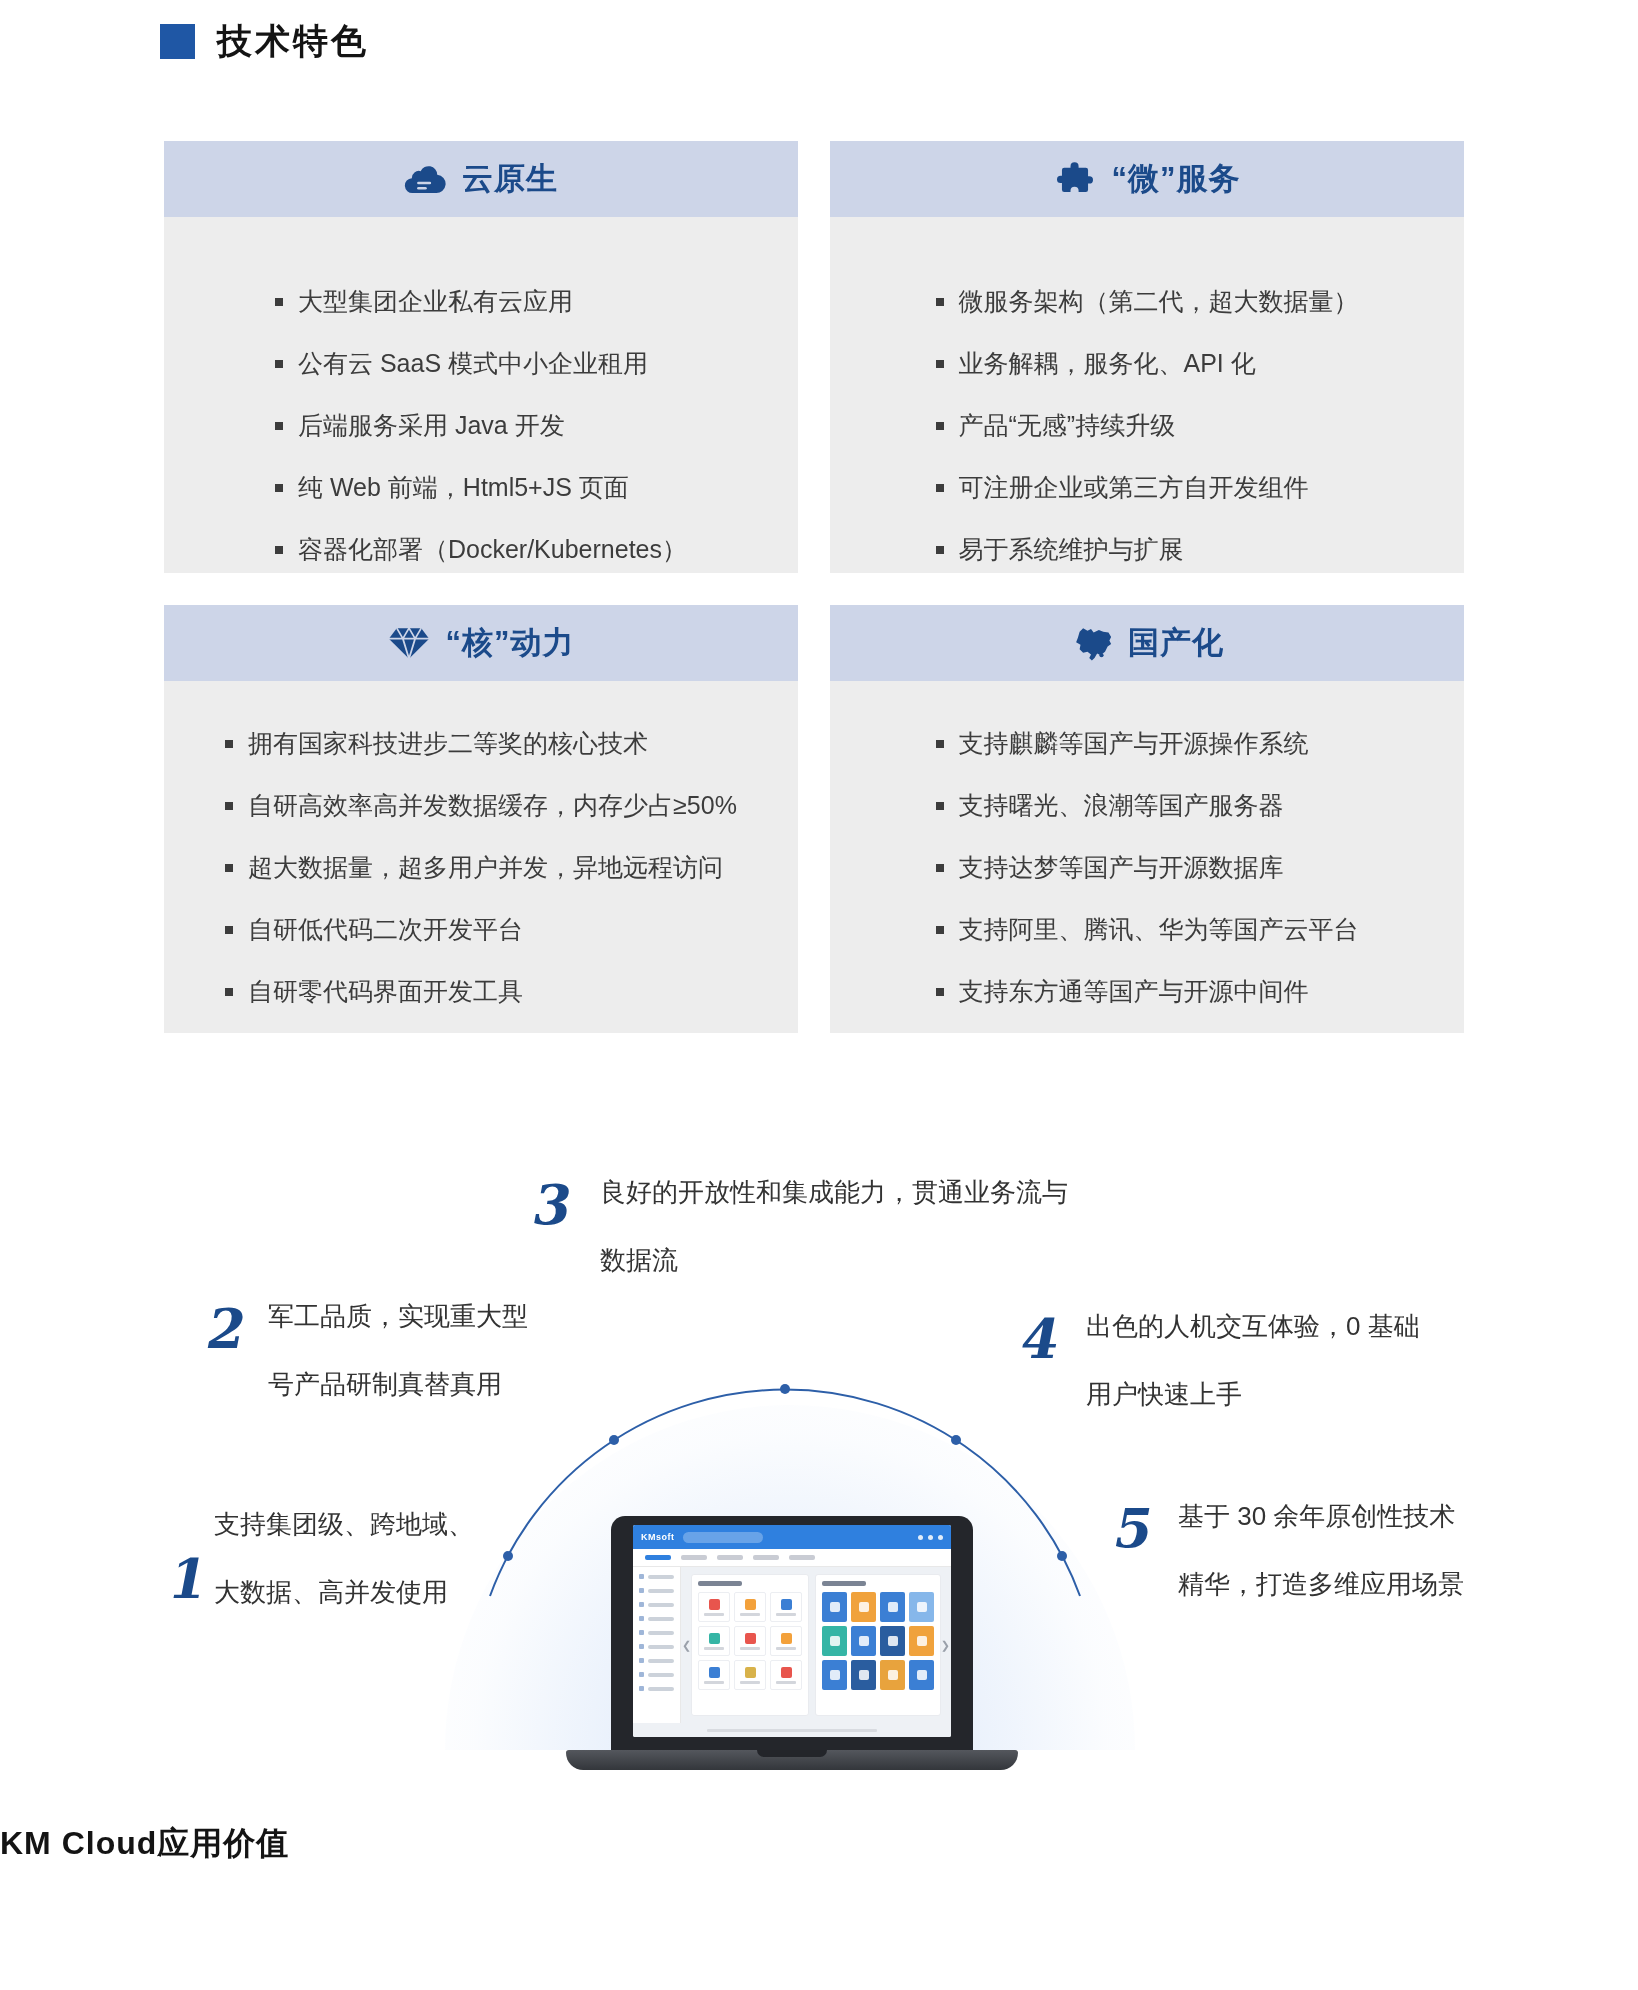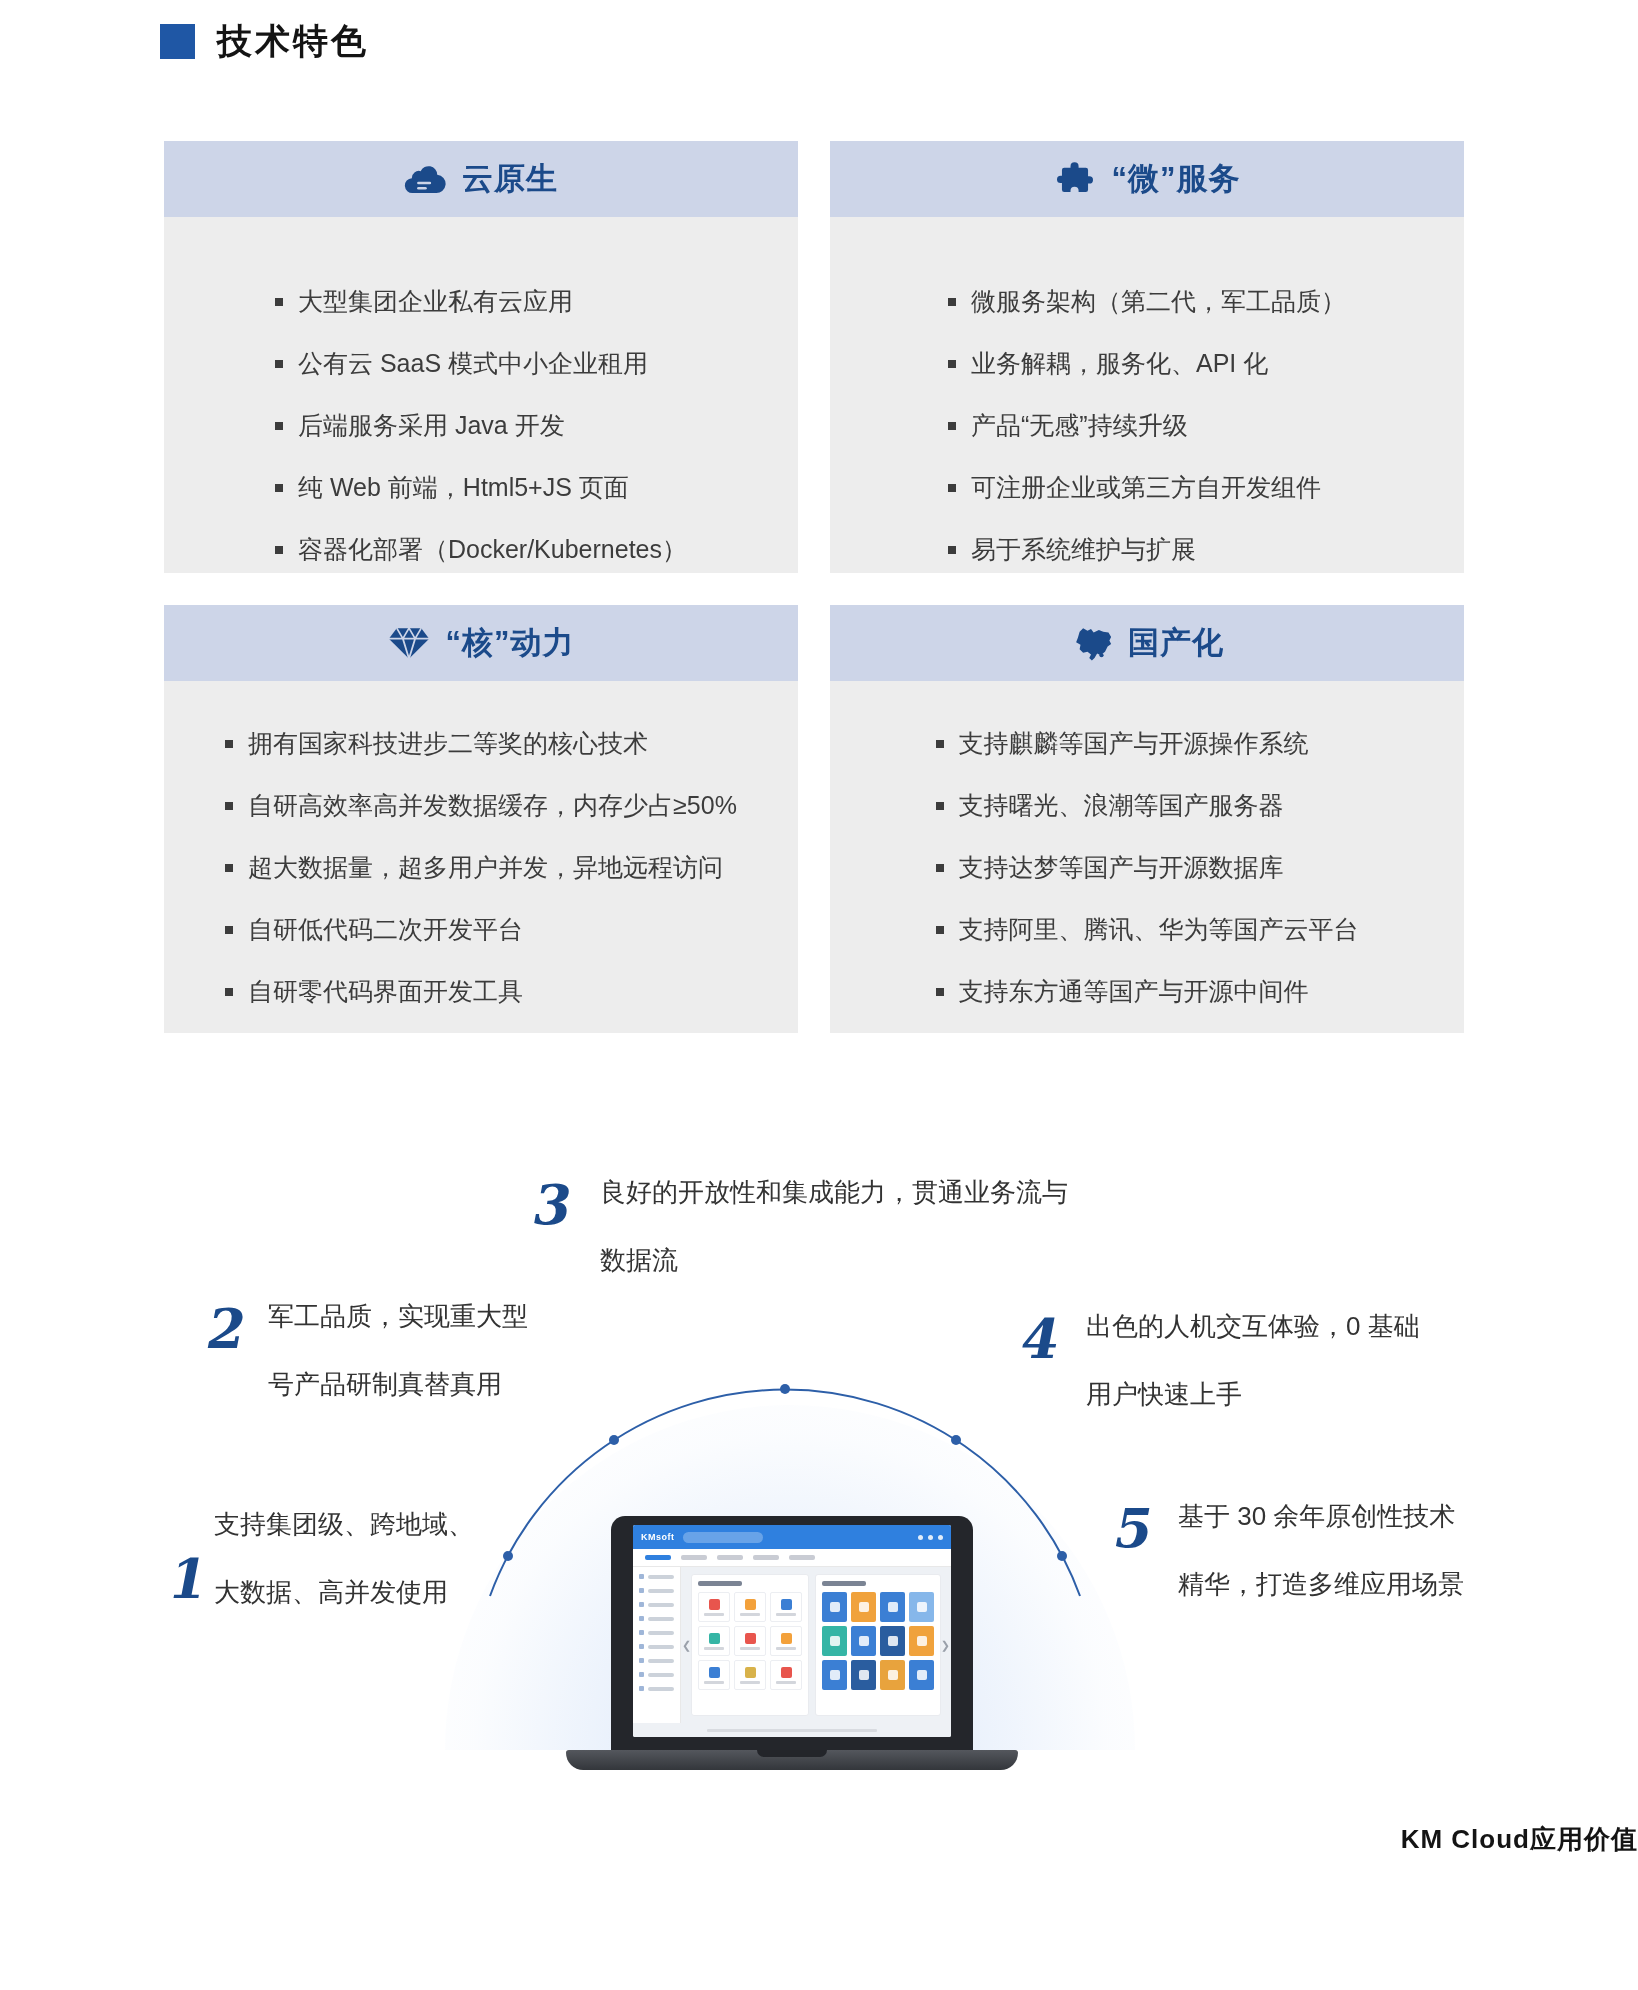--- a/index.html
+++ b/index.html
@@ -88,21 +88,21 @@
   .sc-tile-c::after { content: ""; width: 10px; height: 10px; background: rgba(255,255,255,.85); border-radius: 2px; }
 
   .gr { background: #e8554d; } .go { background: #f3a13b; } .gb { background: #3b7fd4; }
   .gt { background: #35b5a5; } .gy { background: #d8b24a; }
   .bg-b { background: #3b7fd4; } .bg-o { background: #f0a23c; } .bg-t { background: #35b5a5; }
   .bg-n { background: #2a5d9f; } .bg-l { background: #86b7ea; } .bg-y { background: #e8a33d; }
 
   .sc-footer { flex: none; height: 14px; display: flex; align-items: center; justify-content: center; background: #eef1f5; }
   .sc-footer-bar { width: 170px; height: 3px; background: #d8dbe0; border-radius: 1px; }
 
-  .caption { position: absolute; left: 0; right: 0; top: 1822px; text-align: right; font-size: 26px; font-weight: bold; color: #141414; letter-spacing: 1px; }
+  .caption { position: absolute; left: 0; right: 0; top: 1822px; text-align: left; font-size: 32px; font-weight: bold; color: #141414; letter-spacing: 1px; }
 </style>
 </head>
 <body>
 
 <div class="page">
 
   <div class="page-header">
     <span class="title-square"></span>
     <h1 class="page-title">技术特色</h1>
   </div>
@@ -152,21 +152,21 @@
           <svg viewBox="0 0 40 40">
               <path d="M15 6a4.5 4.5 0 0 1 9 0v1.5h8A2.5 2.5 0 0 1 34.5 10v7H36a4 4 0 0 1 0 8h-1.5v7a2.5 2.5 0 0 1-2.5 2.5h-8V33a4.5 4.5 0 0 0-9 0v1.5H8A2.5 2.5 0 0 1 5.5 32v-7.5H4a4 4 0 0 1 0-8h1.5V10A2.5 2.5 0 0 1 8 7.5h7z" fill="#1b4a8a"></path>
             </svg>
         </span>
         <h2 class="card-title">“微”服务</h2>
       </div>
       <div class="card-body">
         <ul class="bullet-list">
           <li>
               <span class="bullet"></span>
-              <span>微服务架构（第二代，军工品质）</span>
+              <span>微服务架构（第二代，超大数据量）</span>
             </li>
           <li>
               <span class="bullet"></span>
               <span>业务解耦，服务化、API 化</span>
             </li>
           <li>
               <span class="bullet"></span>
               <span>产品“无感”持续升级</span>
             </li>
           <li>

